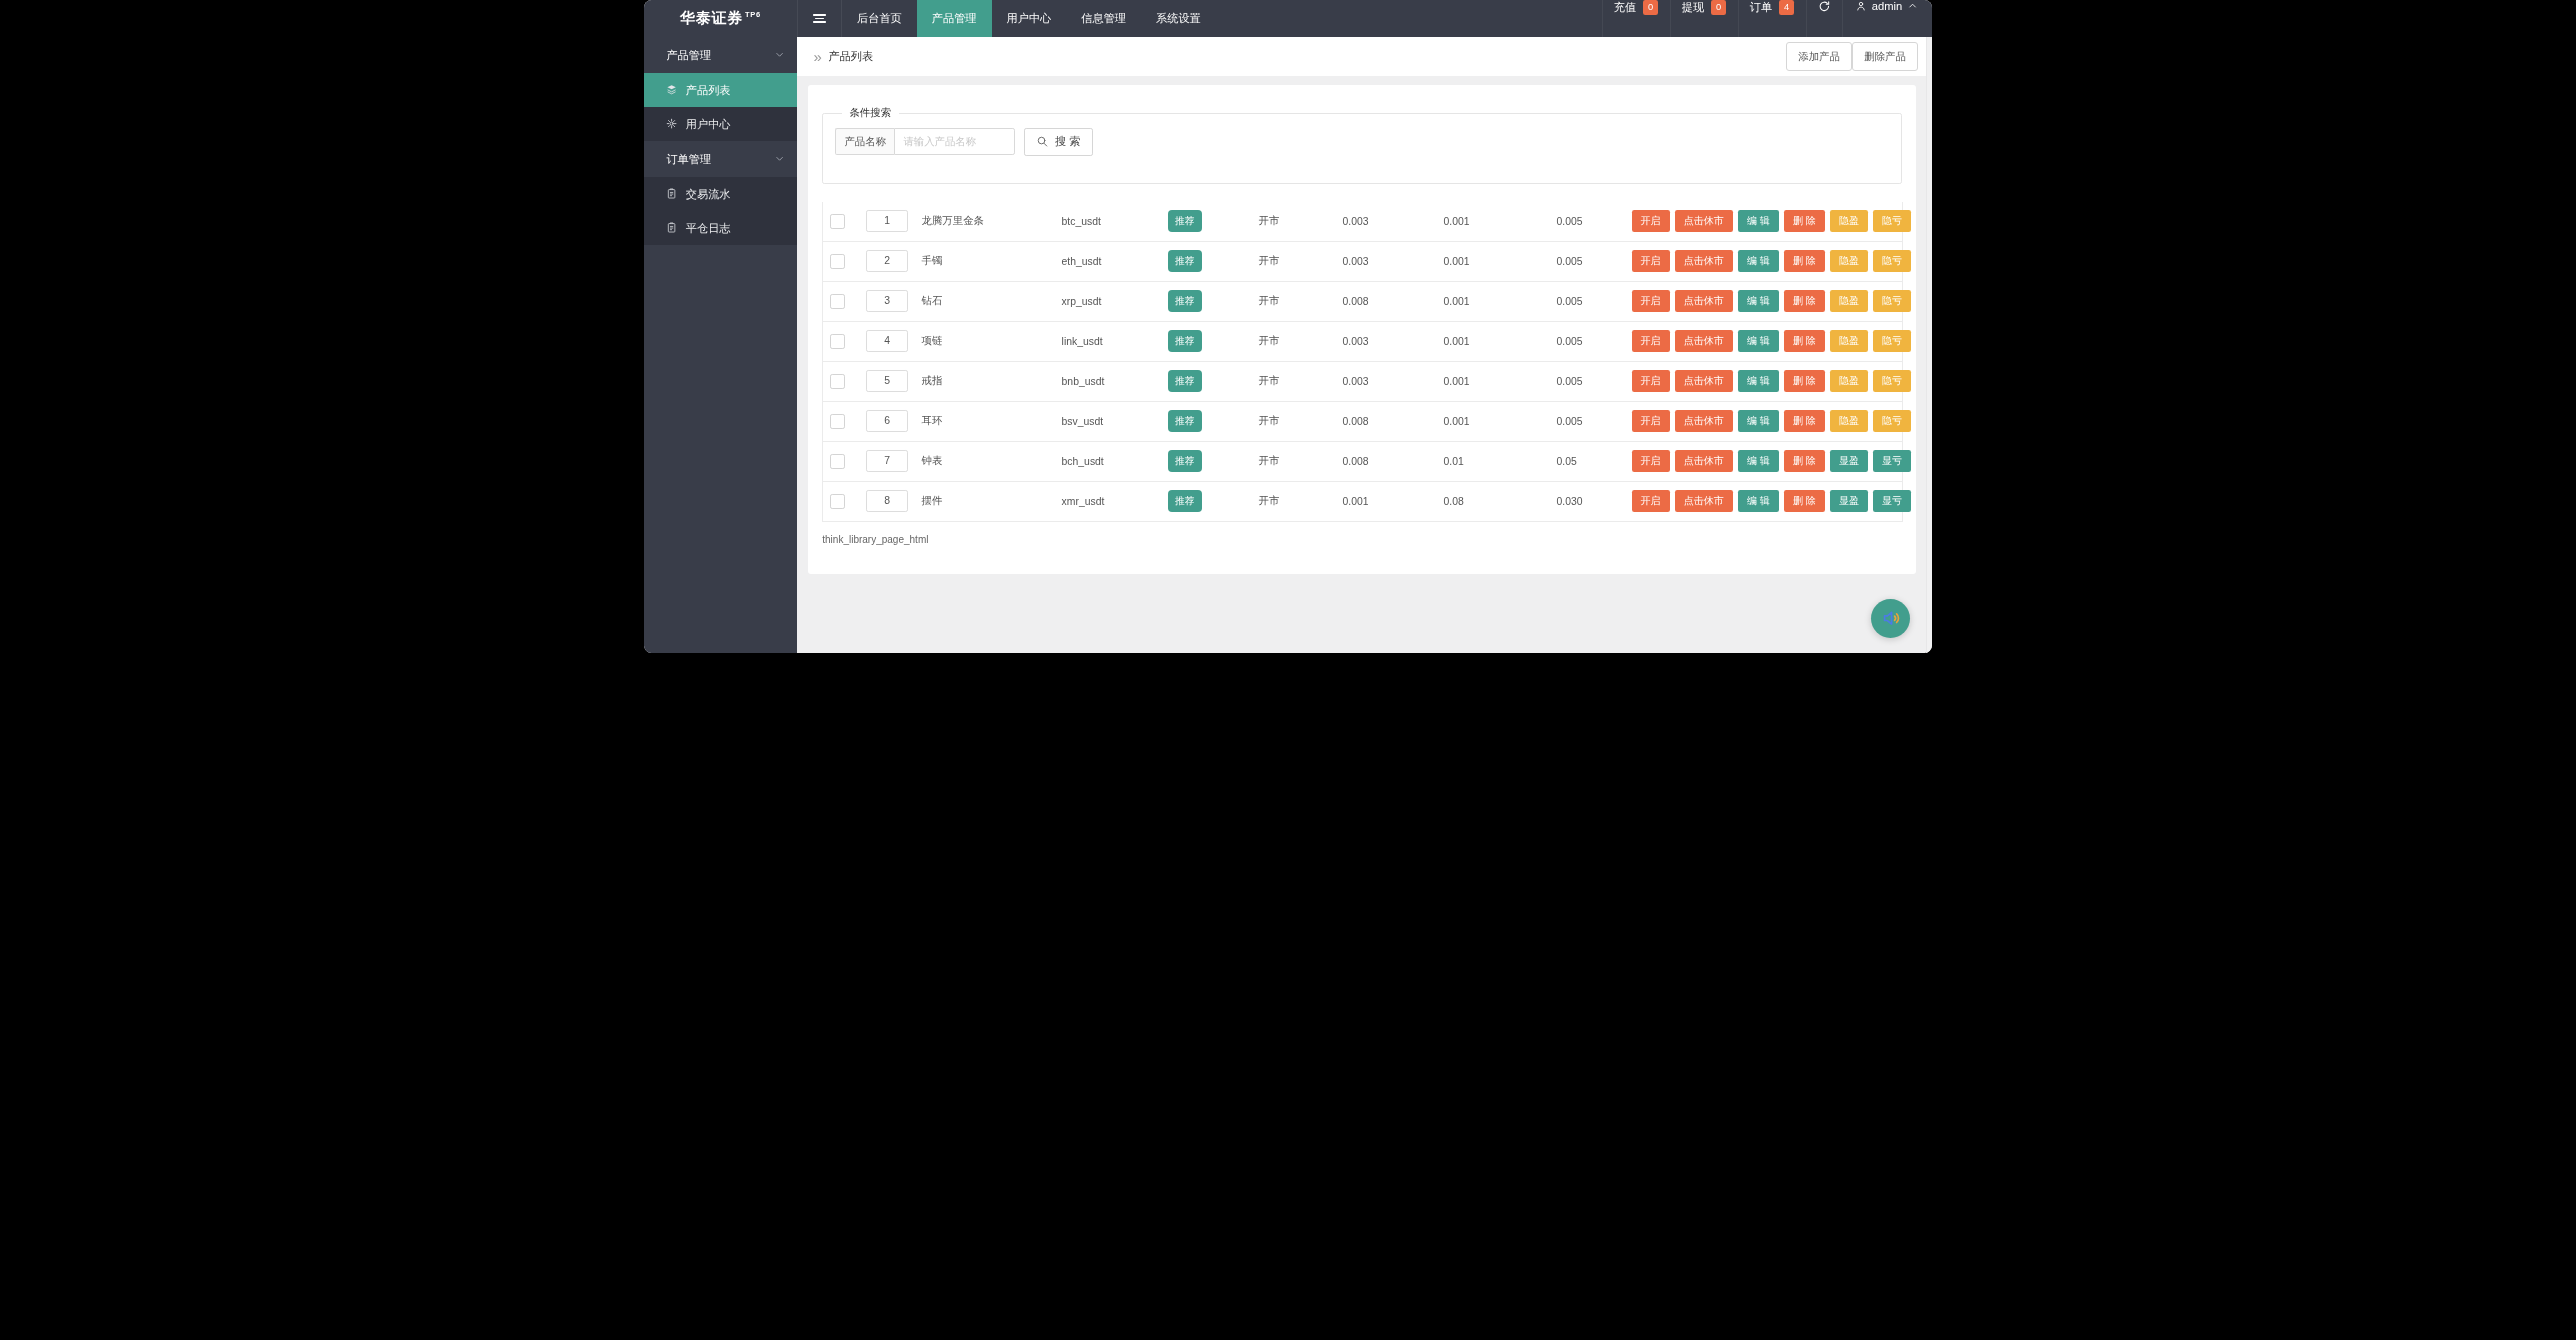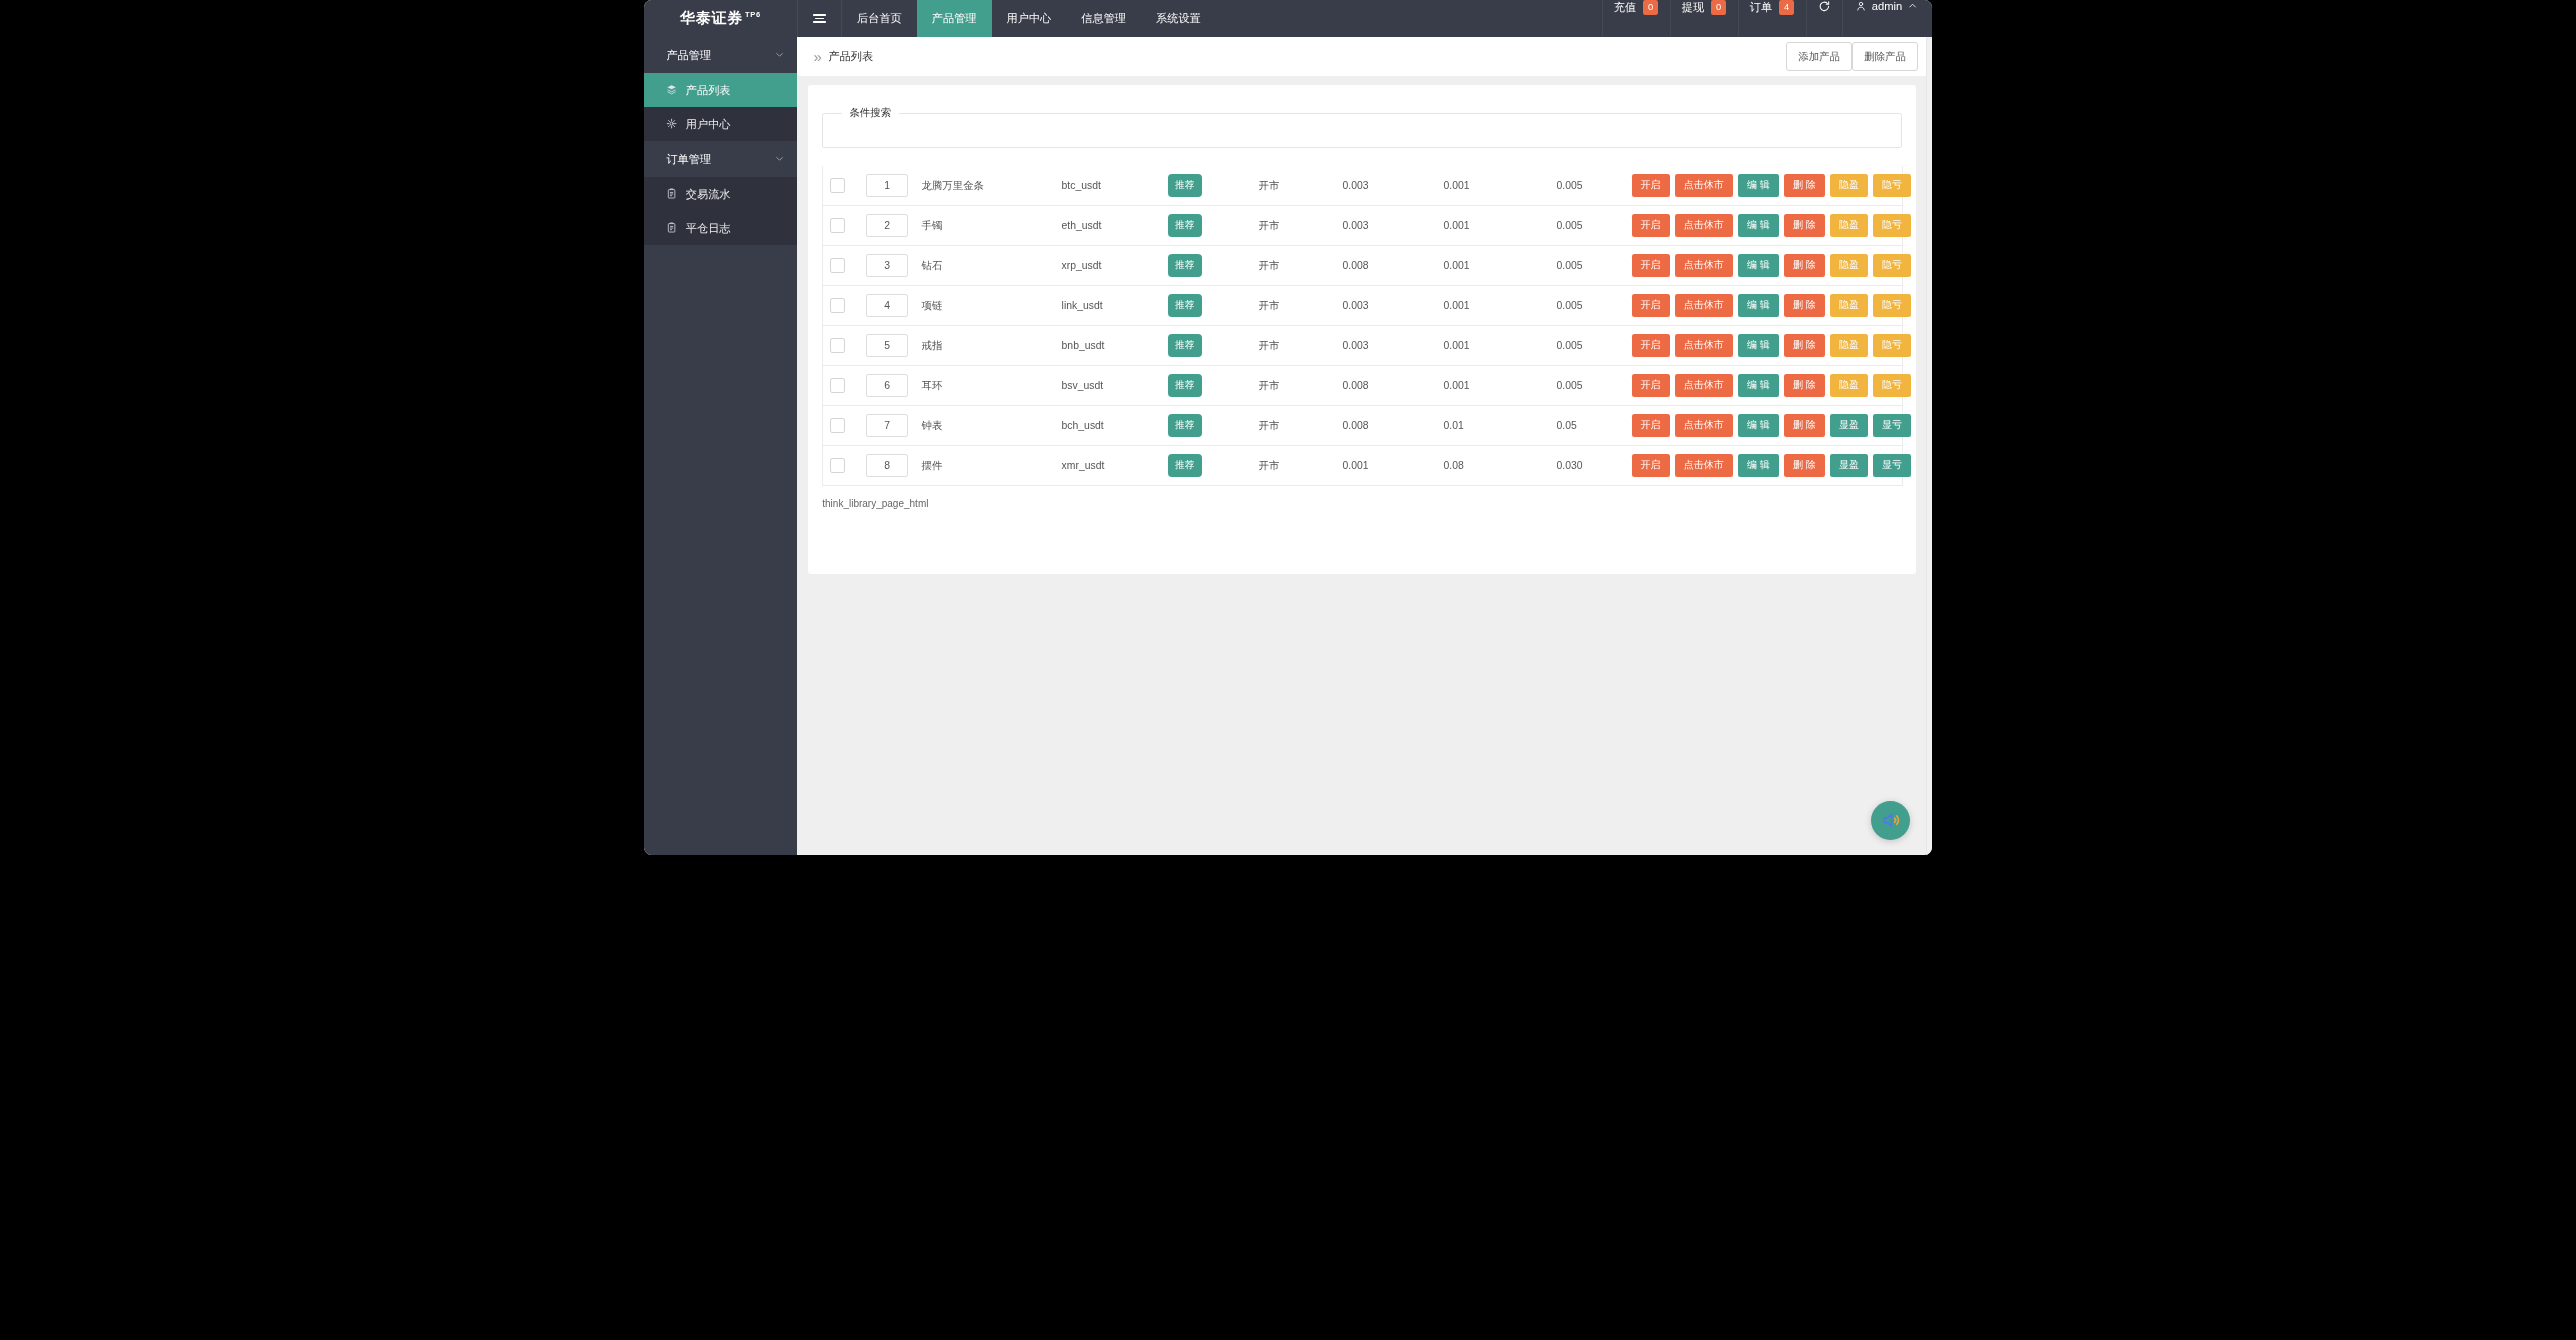--- a/index.html
+++ b/index.html
@@ -1,18 +1,18 @@
 <!DOCTYPE html>
 <html style="--dark: #393D49; --dark2: #2F323D; --teal: #429E8D; --orange: #EC6B45; --yellow: #F0B43F; --content-bg: #EFEFF0;font-size:12px"><head>
 <meta charset="utf-8">
 <style>
   * { box-sizing: border-box; margin: 0; padding: 0; }
   html,body { background:#000; }
   body { font-family:"Liberation Sans","DejaVu Sans",sans-serif; }
-  .window { position:relative; width:1288px; height:855px; margin:0 auto; background:var(--content-bg,#EFEFF0); border-radius:7.5px; overflow:hidden; }
+  .window { position:relative; width:1288px; height:653px; margin:0 auto; background:var(--content-bg,#EFEFF0); border-radius:7.5px; overflow:hidden; }
 
   
   .navbar { position:absolute; top:0; left:0; right:0; height:37px; background:var(--dark,#393D49); display:flex; align-items:stretch; color:#fff; z-index:8; }
   .logo { width:153px; display:flex; align-items:center; justify-content:center; font-size:15px; font-weight:bold; letter-spacing:0.7px; white-space:nowrap; }
   .logo sup { font-size:7.5px; margin-left:2.2px; transform:translateY(-4.5px); font-weight:bold; }
   .hamburger { width:45px; display:flex; flex-direction:column; align-items:center; justify-content:center; gap:2.2px; border-left:0.7px solid rgba(255,255,255,.07); border-right:0.7px solid rgba(255,255,255,.07); cursor:pointer; }
   .hamburger .bar { width:13.4px; height:1.5px; background:#fff; border-radius:0.7px; }
   .hamburger .bar.short { width:9px; }
   .nav-menu { display:flex; }
   .nav-item { padding:0 15px; line-height:37px; font-size:11.2px; cursor:pointer; white-space:nowrap; }
@@ -206,20 +206,33 @@
         <button class="hbtn">添加产品</button>
         <button class="hbtn">删除产品</button>
       </div>
     </div>
 
     <div class="content">
       <div class="card">
 
         <fieldset class="search-fieldset">
           <legend>条件搜索</legend>
+          <div class="search-row">
+            <span class="input-label">产品名称</span>
+            <input class="search-input" type="text" placeholder="请输入产品名称" style="">
+            <button class="search-btn">
+              <span class="icon-wrap">
+                <svg viewBox="0 0 24 24" width="12.7" height="12.7" fill="none" stroke="#666" stroke-width="1.8" stroke-linecap="round">
+                    <circle cx="10.5" cy="10.5" r="6.3"></circle>
+                    <path d="m15.3 15.8 5 5"></path>
+                  </svg>
+              </span>
+              <span>搜 索</span>
+            </button>
+          </div>
         </fieldset>
 
         <div>
           <div class="tbody" id="tbody">
   <div class="tr">
     <div class="td col-check">
                   <span class="checkbox"></span>
                 </div>
     <div class="td col-num">
                   <input class="num-box" readonly="" value="1" style="">

